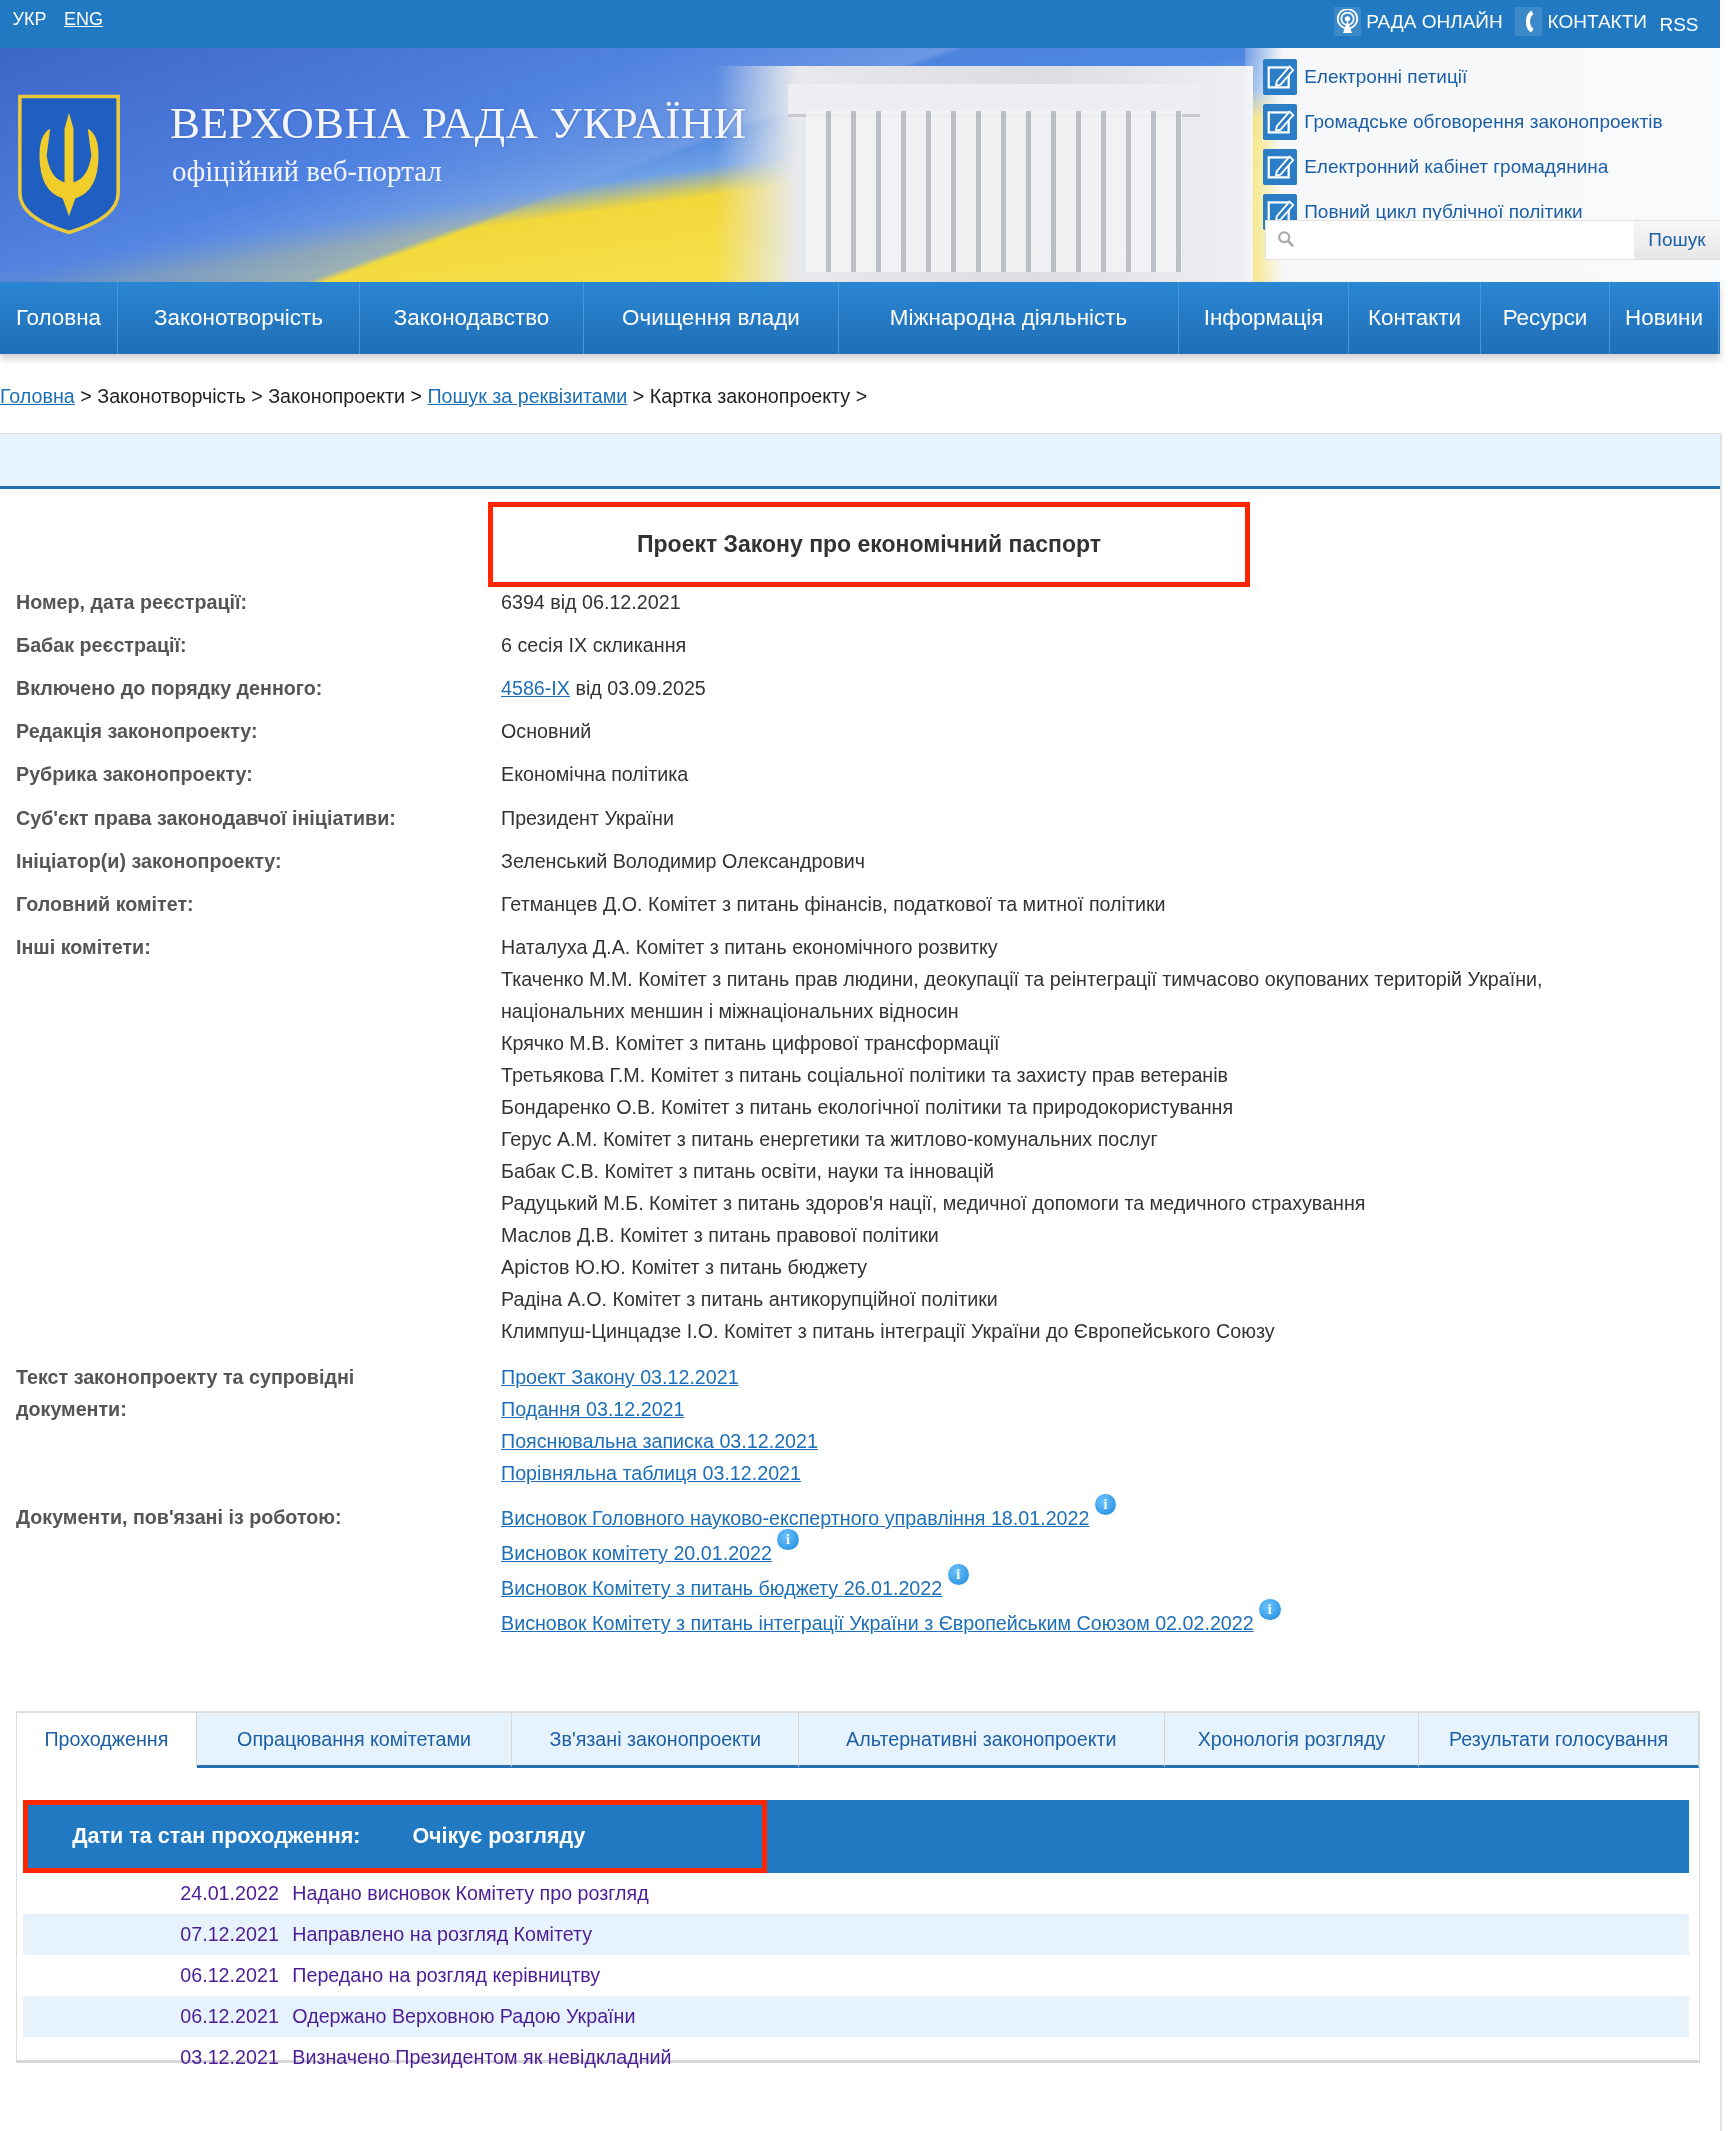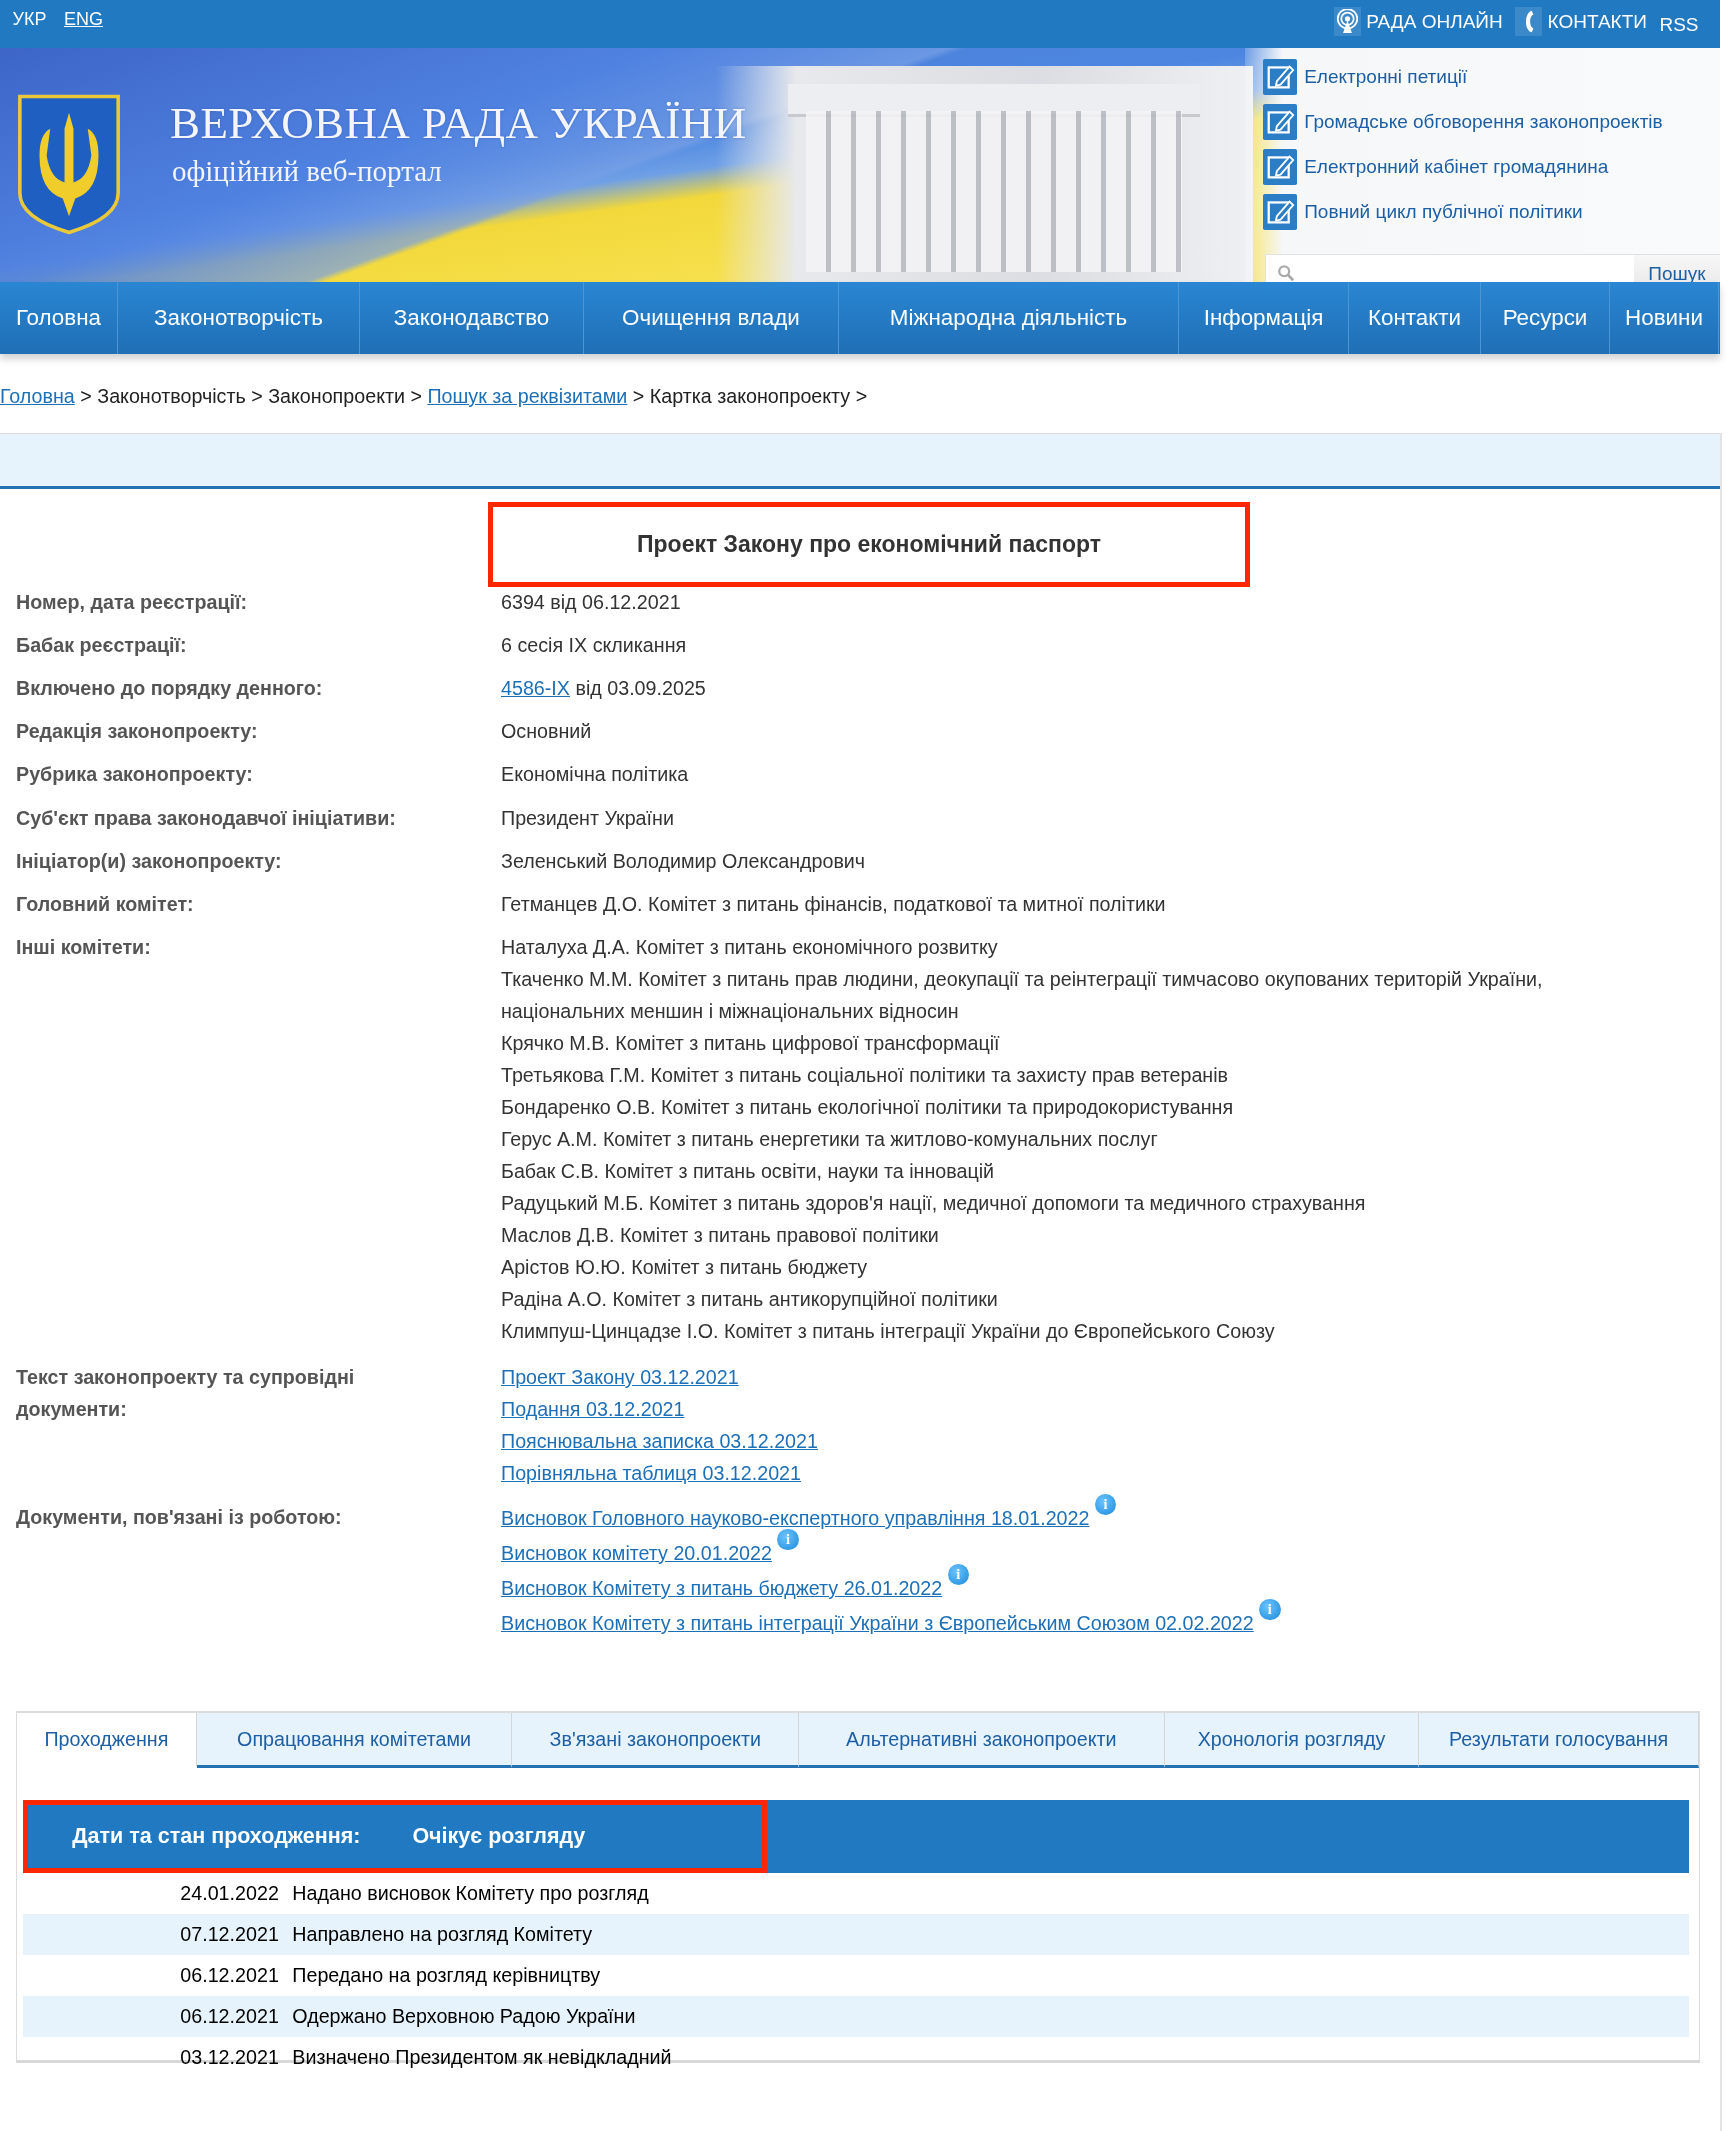--- a/index.html
+++ b/index.html
@@ -25,21 +25,21 @@
   .banner .right-panel { position:absolute; left:1245px; top:0; width:475px; height:234px;
     background: linear-gradient(90deg, rgba(255,255,255,0.2) 0%, #f6f7f9 8%, #f9fafb 100%); }
   .crest { position:absolute; left:16px; top:45px; width:106px; height:143px; }
   .site-title { position:absolute; left:170px; top:49px; font-family:"Liberation Serif", serif; font-size:45px; color:#f3f5fb; letter-spacing:0.4px; text-shadow:0 0 2.7px rgba(40,70,150,0.4); }
   .site-sub { position:absolute; left:172px; top:107px; font-family:Liberation Serif, serif; font-size:29px; color:#f3f5fb; }
 
   .quick-links { position:absolute; left:1263px; top:10.7px; }
   .ql { display:flex; align-items:center; gap:7.2px; height:36px; margin-bottom:9px; font-size:19px; color:#1d5fa5; }
   .ql:nth-child(3) { margin-top:7.2px; }
   .ql-icon { width:34px; height:36px; background:#2b7ec6; border-radius:1.8px; display:inline-flex; align-items:center; justify-content:center; }
-  .search { position:absolute; left:1265px; top:206px; width:454px; height:38px; display:flex; border:0.9px solid #e1e1e1; background:#fff; }
+  .search { position:absolute; left:1265px; top:172px; width:454px; height:38px; display:flex; border:0.9px solid #e1e1e1; background:#fff; }
   .search-input { flex:1; border:none; outline:none; padding-left:36px; font-size:16px; background:transparent; }
   .search-icon { position:absolute; left:10.7px; top:9px; width:18px; height:18px; }
   .search-btn { width:86px; border:none; background:linear-gradient(#f7f7f7,#e7e7e7); font-size:19px; color:#1d5fa5; font-family:"Liberation Sans", sans-serif; }
 
   .nav { position:absolute; left:0; top:282px; width:1720px; height:72px; background:linear-gradient(#2a86d3,#1f6fb5); display:flex; box-shadow:0 5.4px 7.2px rgba(0,0,0,0.18); }
   .nav-item { height:72px; display:flex; align-items:center; justify-content:center; color:#fff; font-size:22.4px; border-right:0.9px solid #4c96d6; box-sizing:border-box; }
 
   .breadcrumb { position:absolute; left:0; top:385px; font-size:19.7px; color:#222; white-space:nowrap; }
   .band { position:absolute; left:0; top:433px; width:1721px; height:52px; background:#e7f3fc; border-top:1.8px solid #dcdcdc; border-bottom:3.6px solid #2471b1; }
   .frame-right { position:absolute; left:1720px; top:433px; width:1.8px; height:1699px; background:#e3e3e3; }
@@ -55,21 +55,21 @@
 
   .tabs-wrap { position:absolute; left:16px; top:1711px; width:1684px; height:352px; border:0.9px solid #dcdcdc; border-top:2.7px solid #dcdcdc; border-bottom:3.6px solid #d8d8d8; box-sizing:border-box; background:#fff; }
   .tabs { position:absolute; left:0; top:0; width:1682px; height:56px; display:flex; }
   .tab { height:52px; display:flex; align-items:center; justify-content:center; font-size:19.7px; color:#1d5fa5; background:#e7f3fc; border-right:0.9px solid #d6d6d6; border-bottom:3.6px solid #2471b1; box-sizing:content-box; }
   .tab.active { background:#fff; border-bottom:3.6px solid #fff; }
   .status-bar { position:absolute; left:6.3px; top:87px; width:1666px; height:73px; background:#2179c2; }
   .status-box { position:absolute; left:0; top:0; width:734px; height:63px; border:5.4px solid #ff2600; display:flex; align-items:center; }
   .status-label { margin-left:44px; font-size:21.5px; font-weight:bold; color:#fff; }
   .status-value { margin-left:52px; font-size:21.5px; font-weight:bold; color:#fff; }
   .hist { position:absolute; left:6.3px; top:160px; width:1666px; }
-  .hrow { height:41px; display:flex; align-items:center; font-size:19.7px; color:#000000; }
+  .hrow { height:41px; display:flex; align-items:center; font-size:19.7px; color:#4c1d95; }
   .hrow:nth-child(even) { background:#e7f3fc; }
   .hdate { width:269px; padding-left:157px; box-sizing:border-box; }
   .hdesc { padding-left:0px; }
 </style>
 </head>
 <body>
 
 <div class="topbar">
   <span class="lang ukr">УКР</span>
   <a class="lang eng">ENG</a>

